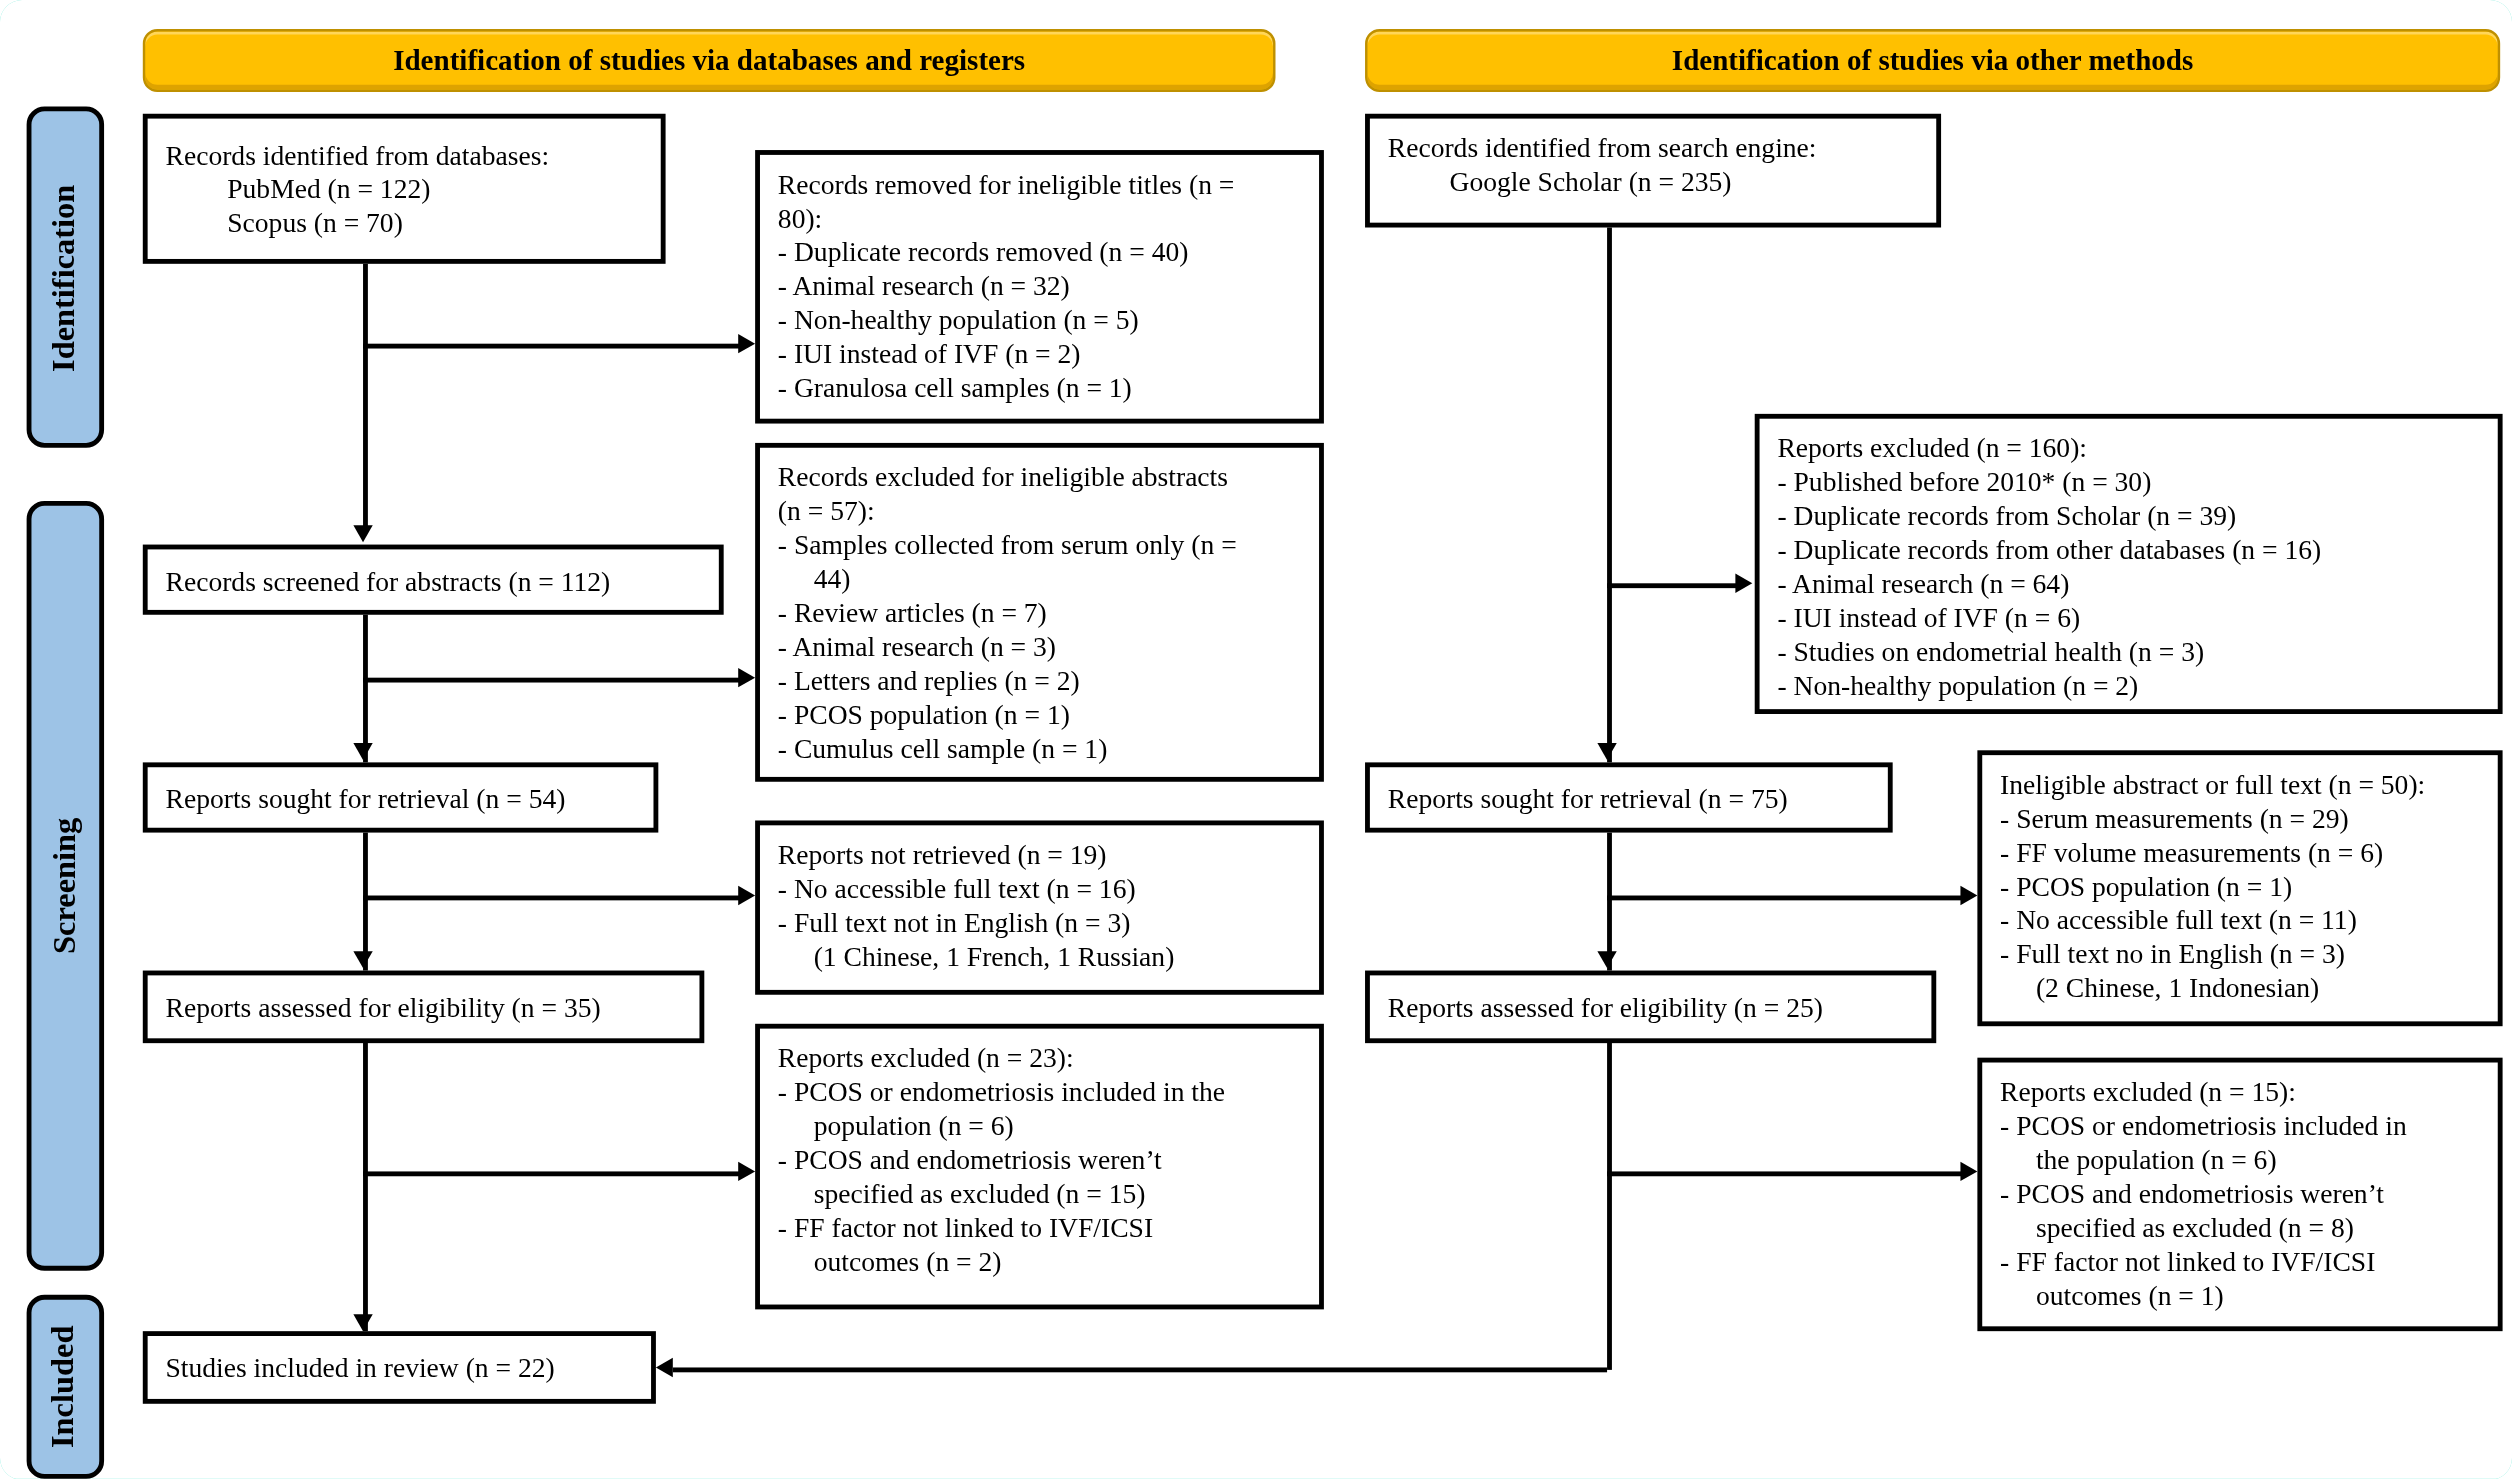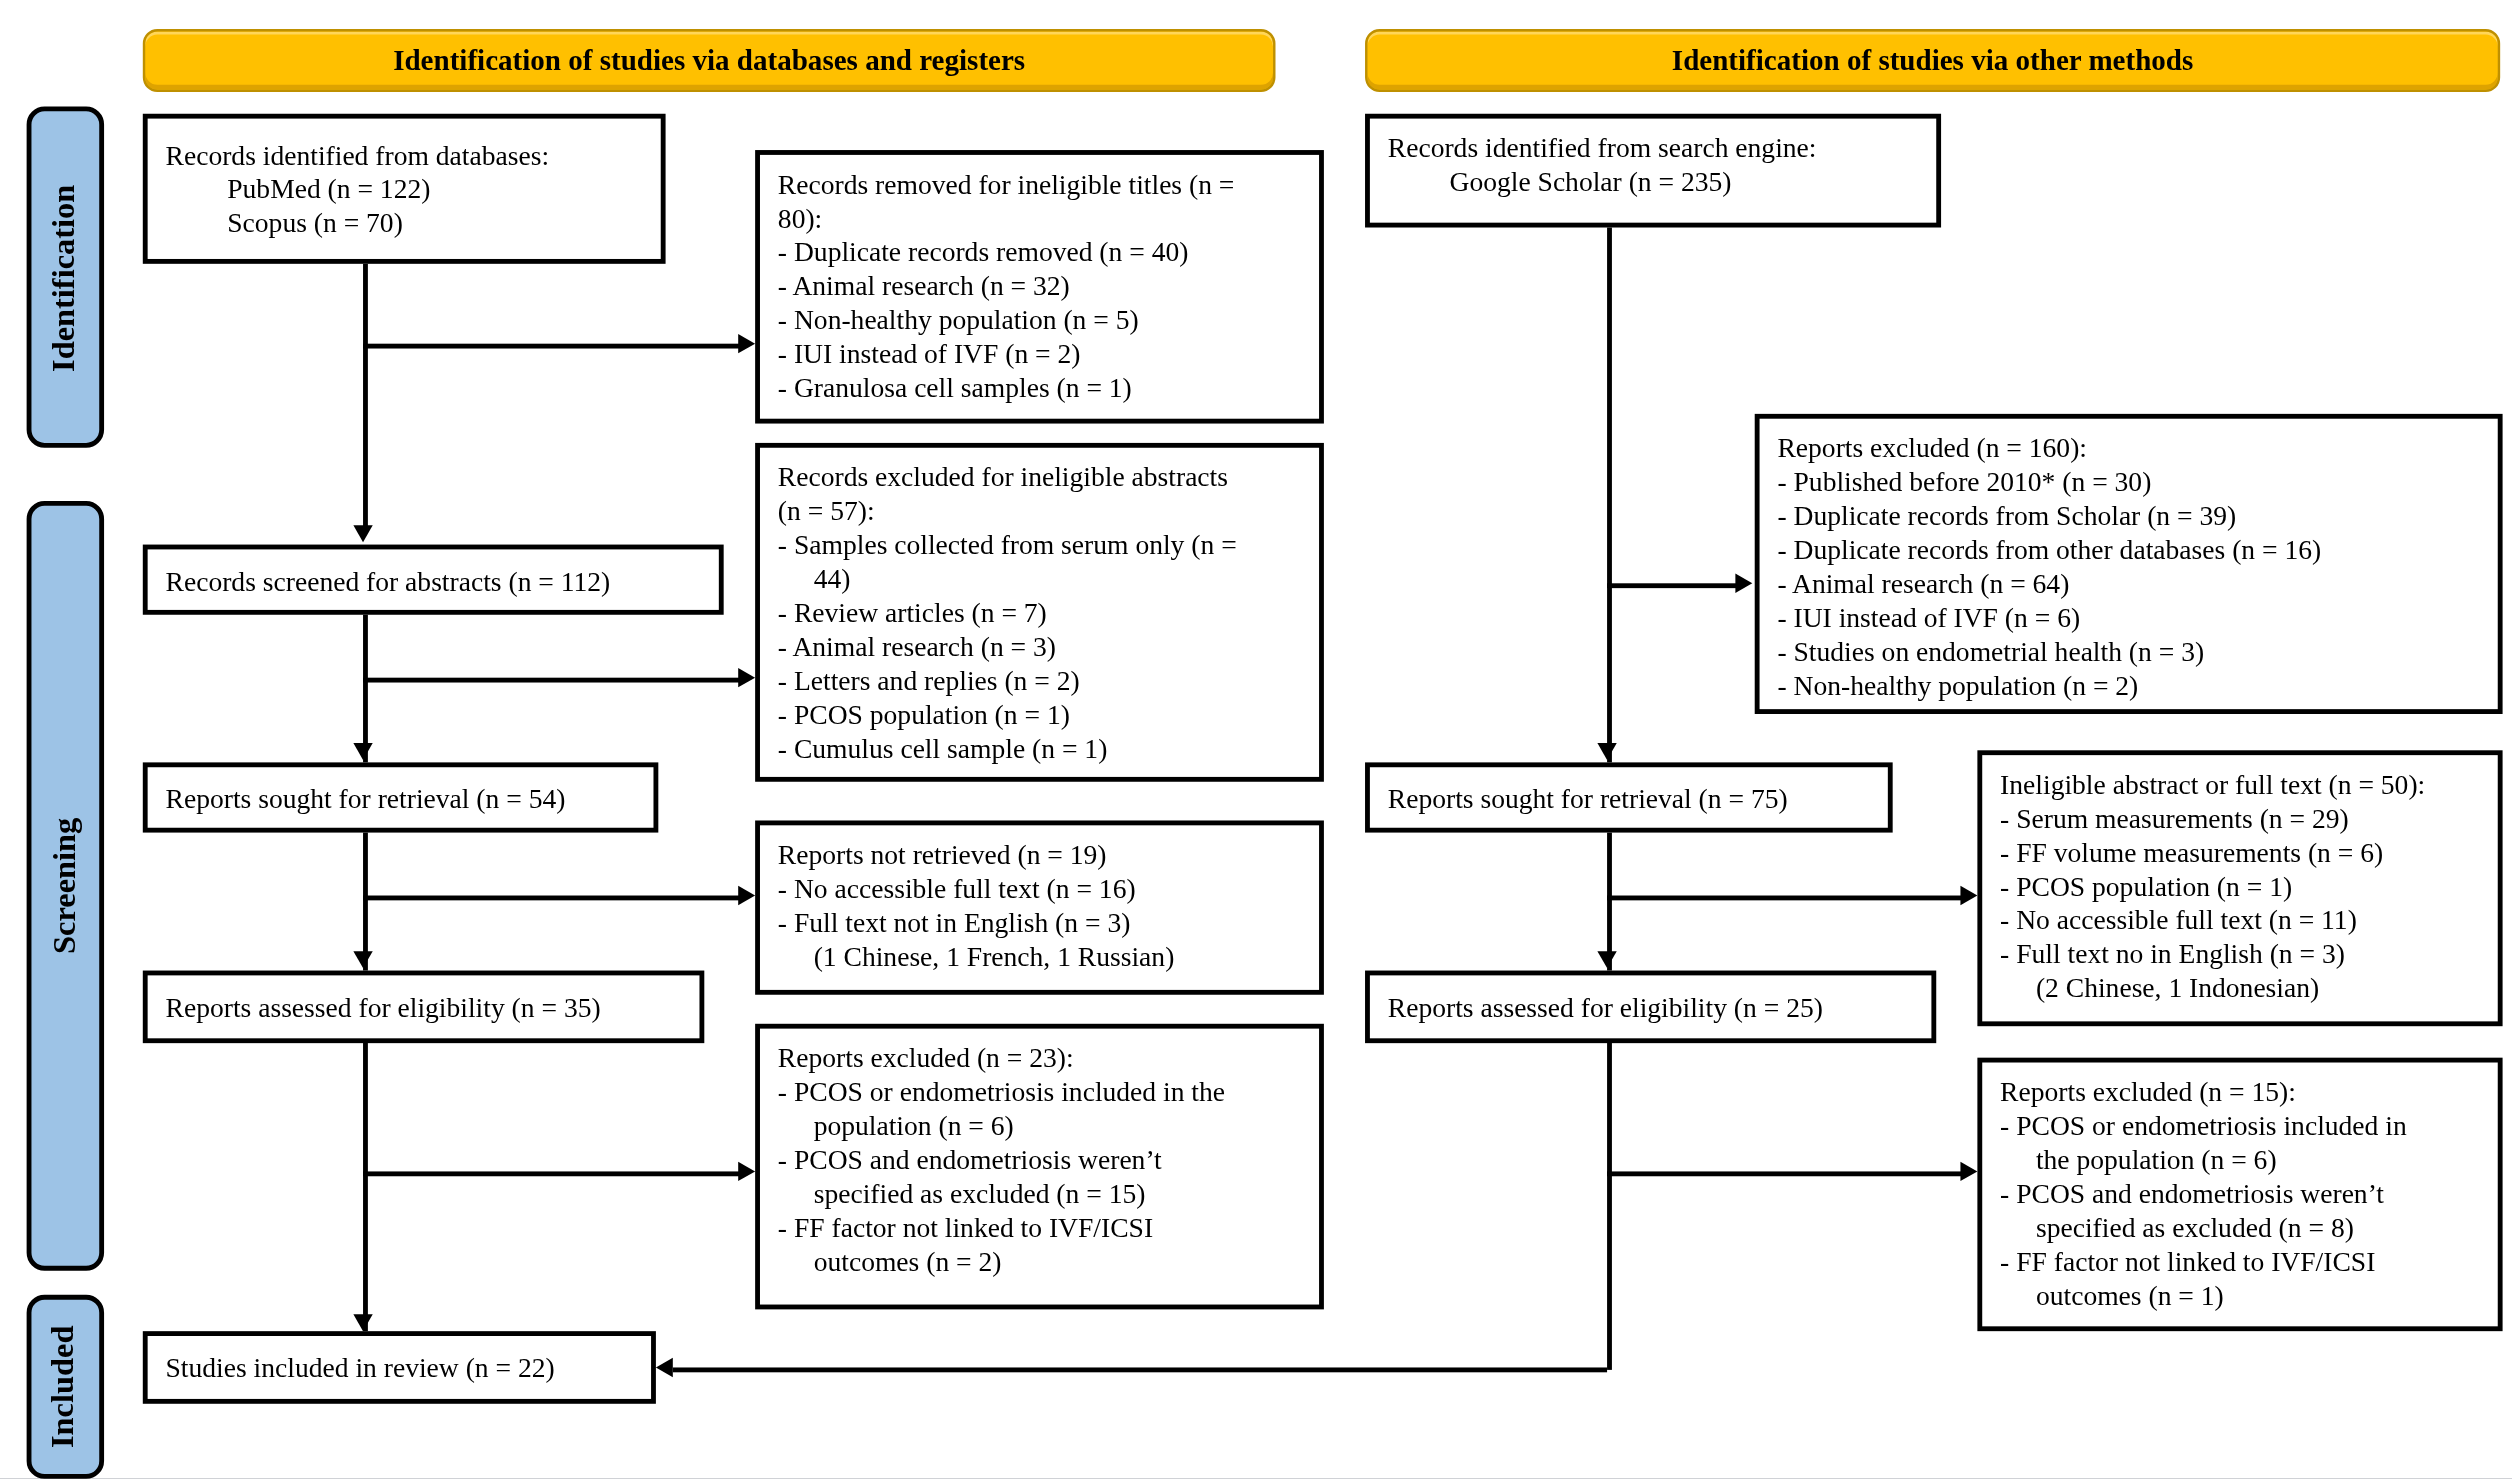--- a/index.html
+++ b/index.html
@@ -1,16 +1,16 @@
 <!DOCTYPE html>
 <html style="font-size:10.7px"><head>
 <meta charset="utf-8">
 <style>
   html,body{margin:0;padding:0;background:#fff;}
-  #stage{width:2512px;height:1480px;overflow:hidden;background:#0f172a;}
+  #stage{width:2512px;height:1480px;overflow:hidden;background:#5eead4;border-radius:22px;}
   #canvas{width:1038px;height:611px;position:relative;background:#fff;
           transform:scale(2.4203);transform-origin:top left;
           font-family:"Liberation Serif","DejaVu Serif",serif;color:#000;}
   .hdr{position:absolute;background:#FFC000;border:1.3px solid #BF9000;border-radius:6px;
        display:flex;align-items:center;justify-content:center;font-weight:bold;font-size:12px;
        box-shadow:inset 0 -2px 0 rgba(160,110,0,.35), inset 0 1.3px 0 rgba(255,255,255,.35);}
   .side{position:absolute;background:#9DC3E6;border:2px solid #000;border-radius:7.4px;
         display:flex;align-items:center;justify-content:center;}
   .side span{transform:rotate(-90deg);white-space:nowrap;font-weight:bold;font-size:13.4px;}
   .box{position:absolute;background:#fff;border:2px solid #000;font-size:11.4px;line-height:14px;

